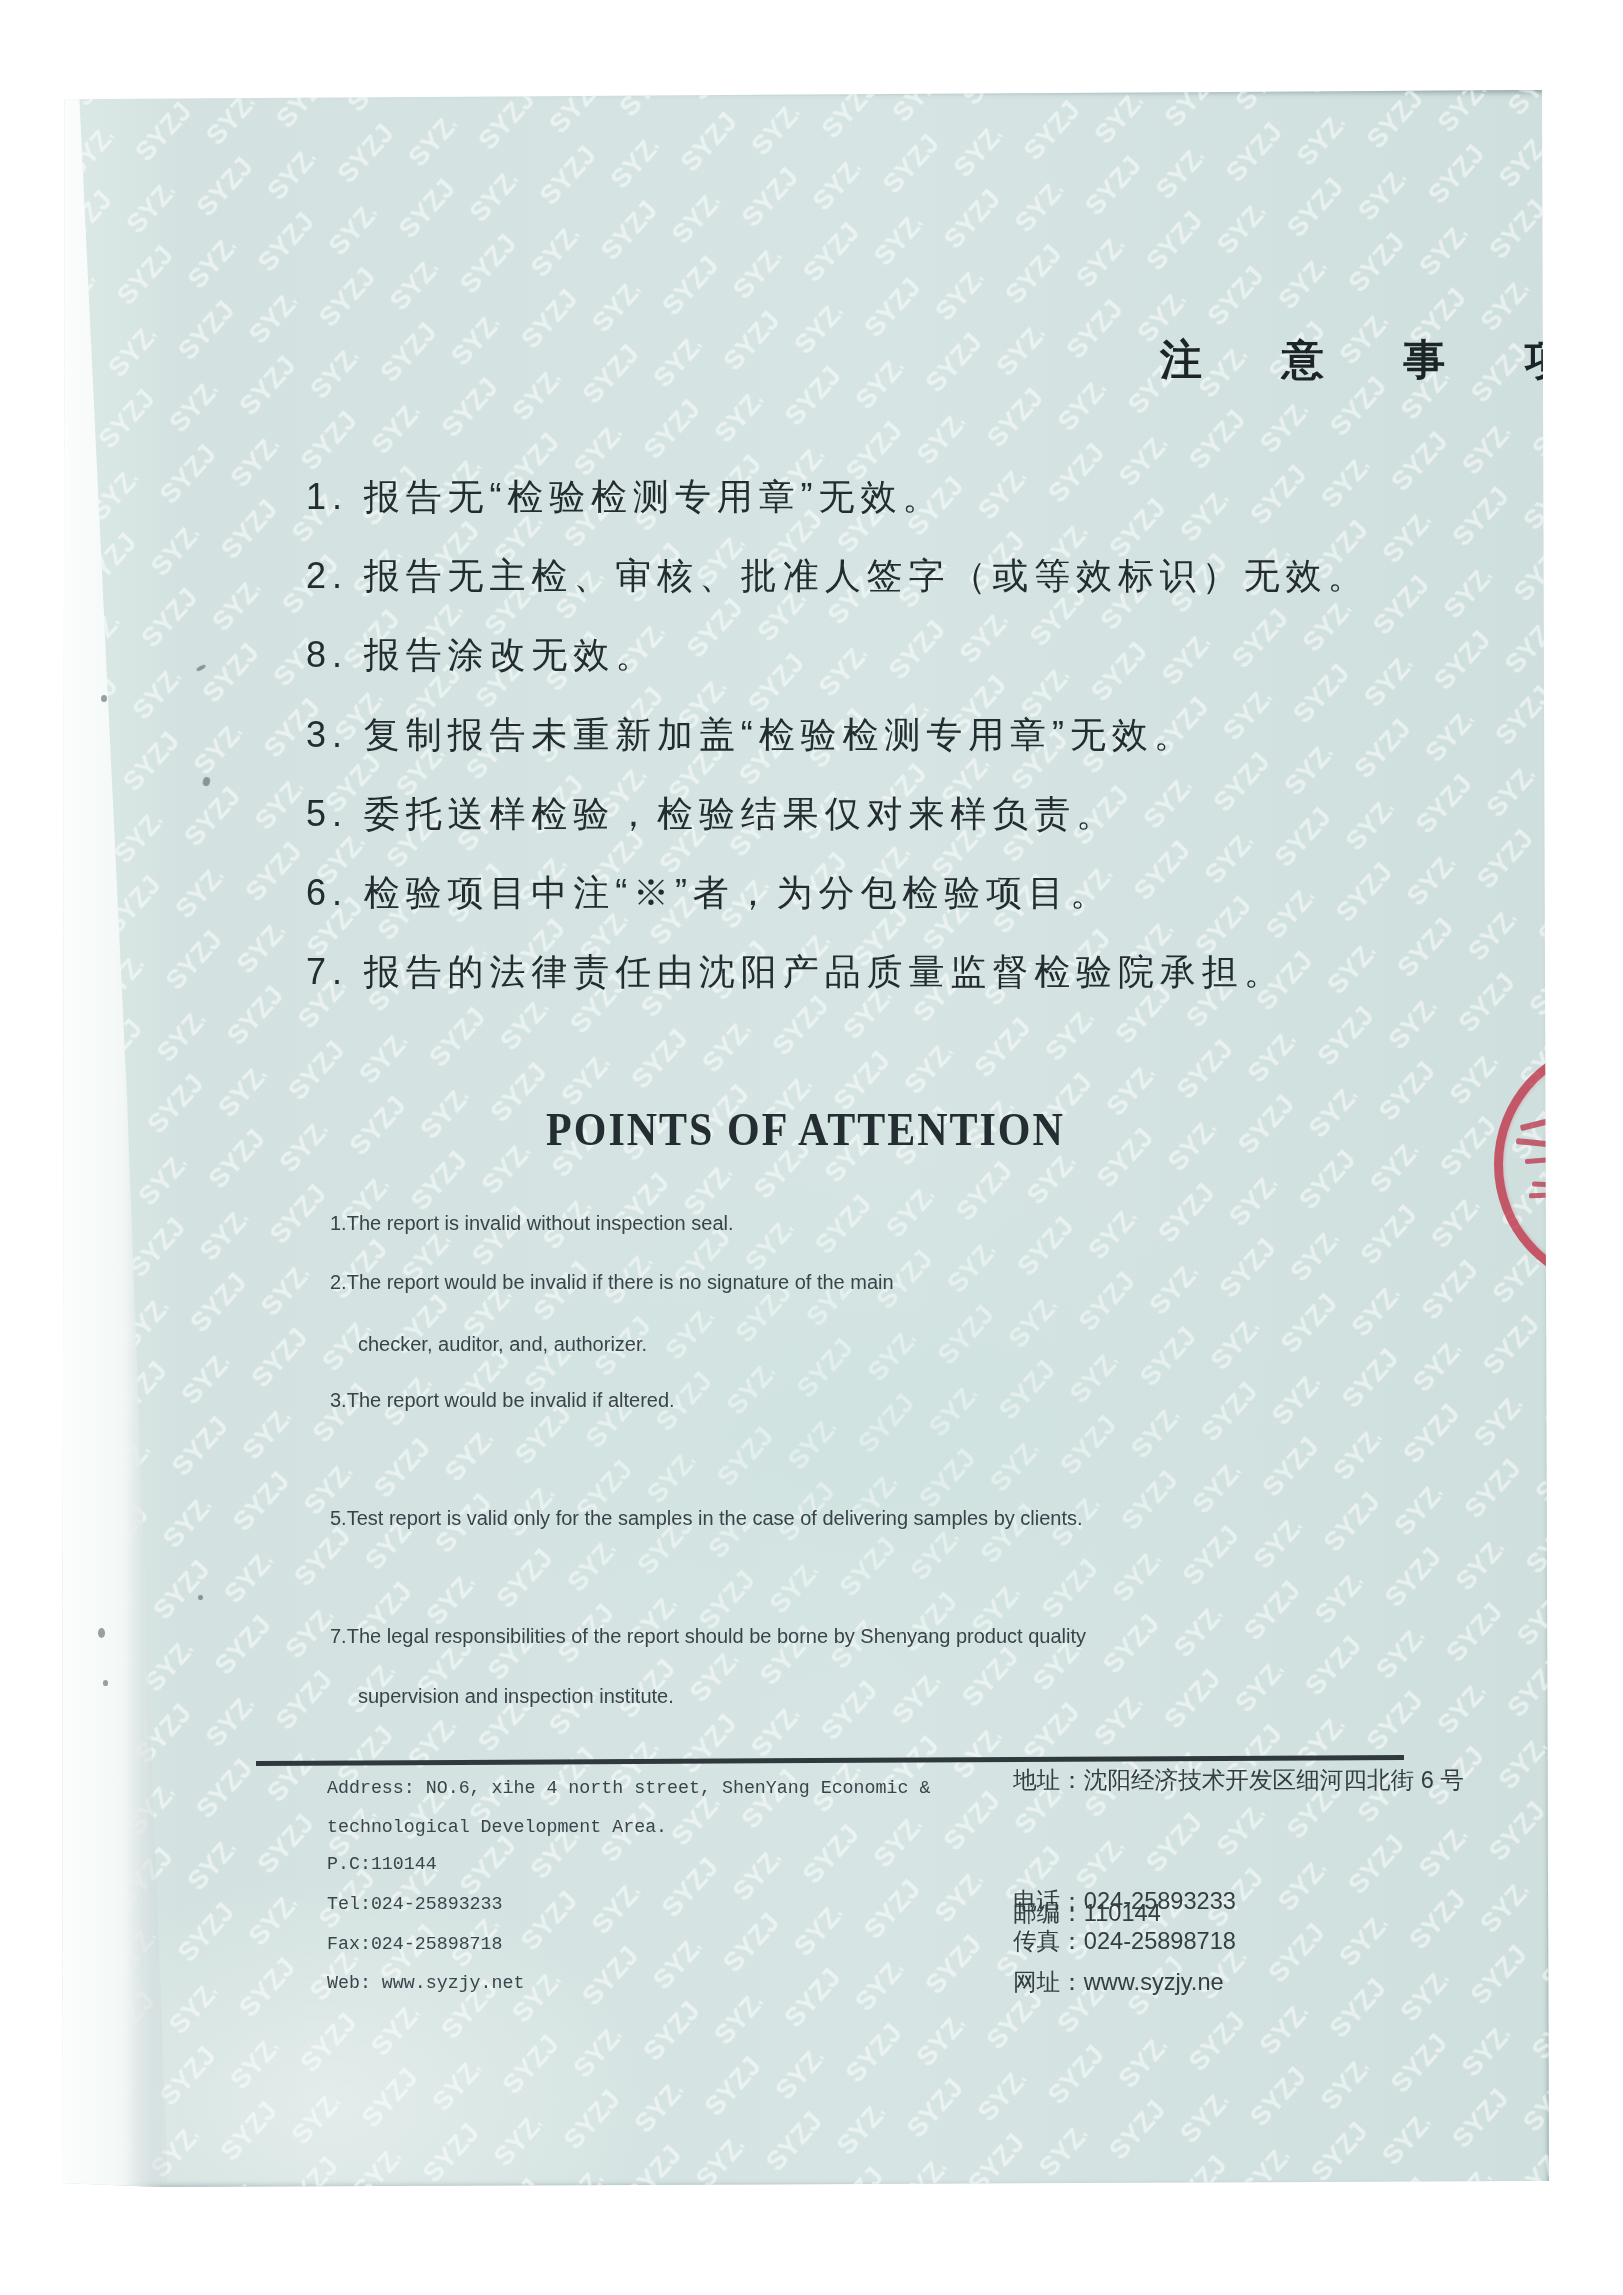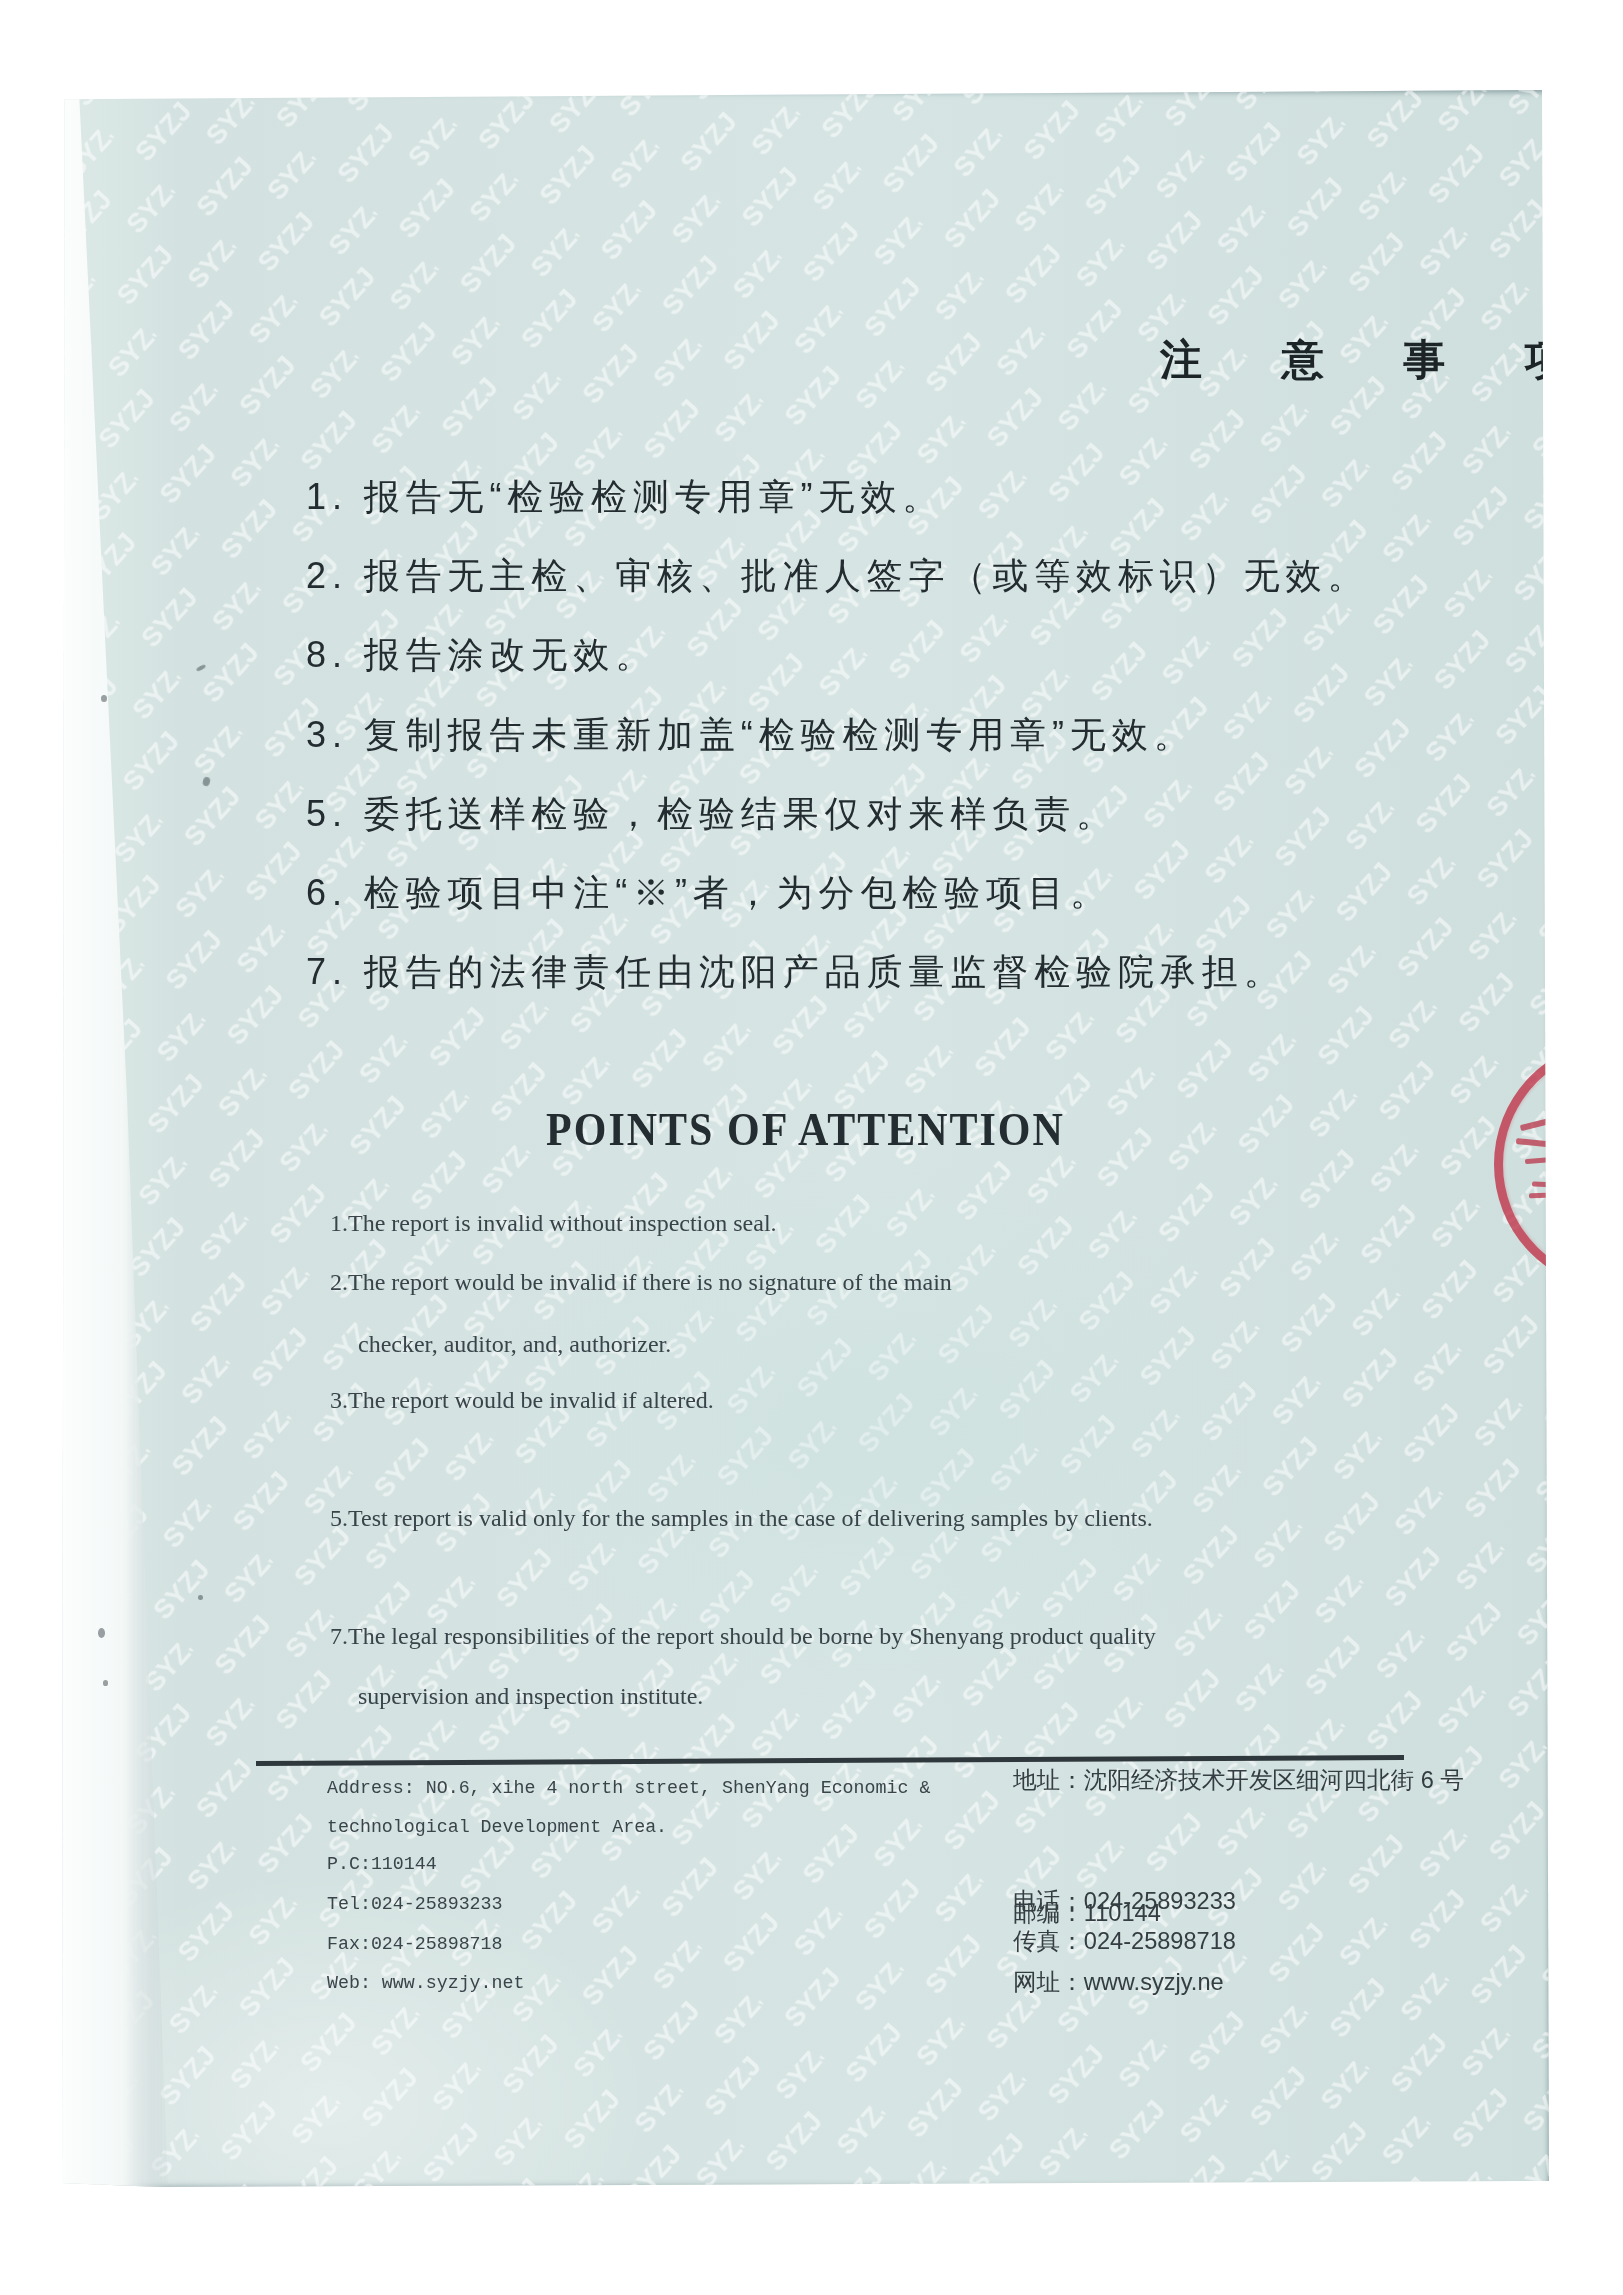--- a/index.html
+++ b/index.html
@@ -46,22 +46,22 @@
   }
   .title-en{
     left:0;width:100%;text-align:center;
     font-family:"Liberation Serif", serif;
     font-size:42px;line-height:52px;font-weight:bold;
     letter-spacing:2px;color:#242d31;
     transform:scaleY(1.08);
   }
   .line-en{
     left:268px;
-    font-family:Liberation Serif, serif;
-    font-size:24px;line-height:26px;font-weight:500;
+    font-family:Liberation Sans, sans-serif;
+    font-size:20px;line-height:26px;font-weight:500;
     color:#39434a;
   }
   .line-en.cont{left:296px;}
   .divider{
     position:absolute;left:194px;top:1668px;width:1148px;height:5.2px;
     background:#2f383c;transform:rotate(-0.3deg);
   }
   .foot-en{
     left:265px;
     font-family:"Liberation Mono", monospace;

